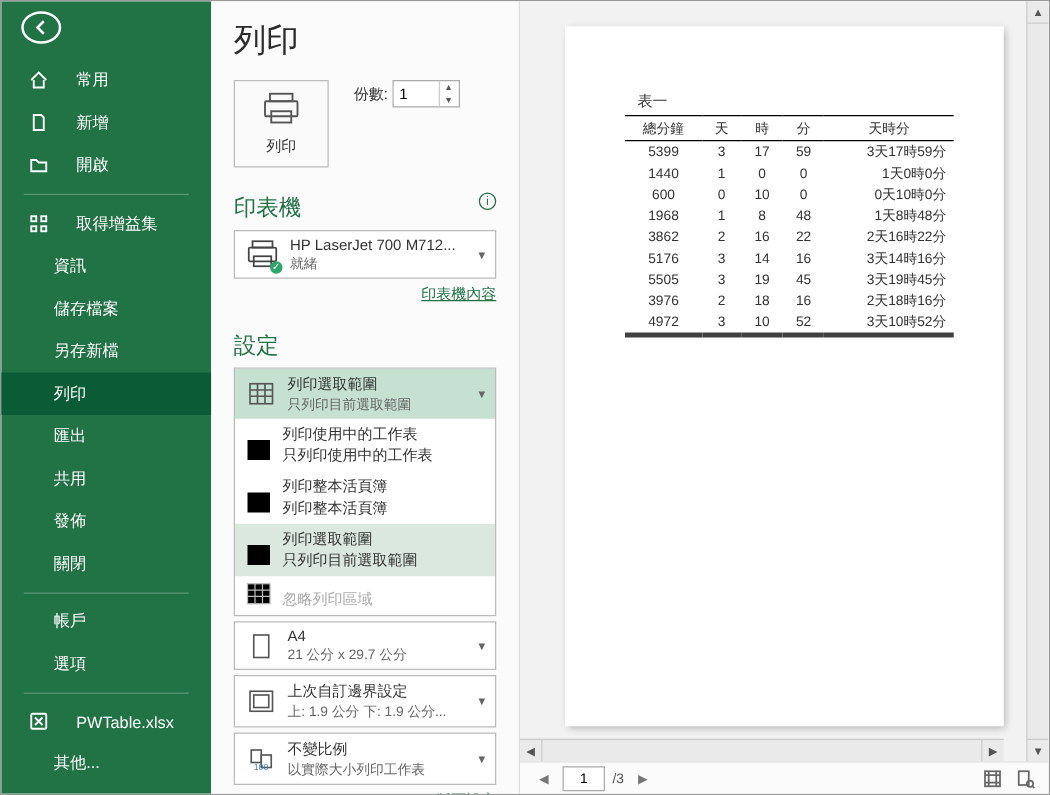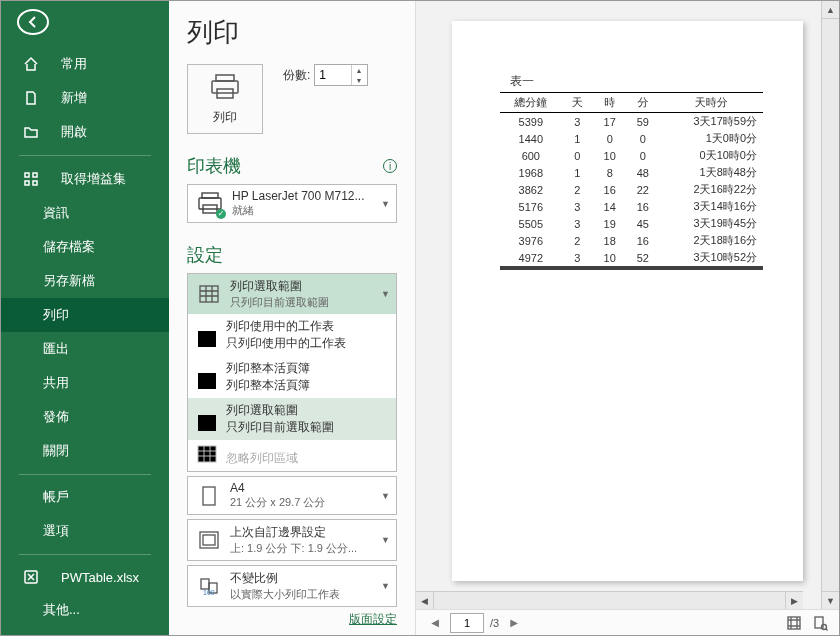--- a/index.html
+++ b/index.html
@@ -22,21 +22,21 @@
   .title { font-size: 26px; color: #2b2b2b; margin-bottom: 14px; }
   .print-box { display: flex; gap: 20px; align-items: flex-start; }
   .print-btn { width: 76px; height: 70px; border: 1px solid #bbb; background: #fafafa; display: flex; flex-direction: column; align-items: center; justify-content: center; gap: 4px; cursor: pointer; }
   .print-btn .picon svg { stroke: #555; fill: none; stroke-width: 1.5; }
   .print-btn .plabel { font-size: 12px; color: #333; }
   .copies { display: flex; align-items: center; gap: 4px; font-size: 12px; }
   .spin { width: 54px; height: 22px; border: 1px solid #aaa; background: #fff; display: flex; align-items: center; }
   .spin input { border: none; width: 36px; padding: 0 4px; font-size: 12px; outline: none; }
   .spin .spins { display: flex; flex-direction: column; width: 14px; }
   .spin .spins span { width: 14px; height: 10px; display: flex; align-items: center; justify-content: center; font-size: 7px; color: #555; cursor: pointer; border-left: 1px solid #ccc; }
-  .section-head { display:flex; align-items:center; justify-content: space-between; margin-top: 20px; margin-bottom: 6px; }
+  .section-head { display:flex; justify-content: space-between; margin-top: 20px; margin-bottom: 6px; }
   .section-title { font-size: 18px; color: #217346; }
   .info-icon { width:14px; height:14px; border-radius:50%; border:1px solid #217346; color:#217346; font-size:10px; display:flex; align-items:center; justify-content:center; }
   .printer-row { border: 1px solid #bbb; padding: 4px 8px; display: flex; align-items: center; gap: 8px; background: #fff; cursor: pointer; position: relative; }
   .printer-row .drop-arrow { position:absolute; right:6px; top:50%; transform: translateY(-50%); font-size:9px; color:#666; }
   .printer-icon { width:28px; height:26px; position:relative; }
   .printer-icon svg { stroke:#444; fill:none; stroke-width:1.4; }
   .printer-icon .chk { position:absolute; bottom:-2px; right:-2px; width:10px; height:10px; background:#2fa56e; border-radius:50%; display:flex; align-items:center; justify-content:center; color:#fff; font-size:8px; }
   .printer-text .pname { font-size:12px; color:#333; white-space:nowrap; overflow:hidden; text-overflow:ellipsis; max-width:140px; }
   .printer-text .pstatus { font-size:11px; color:#666; }
   .linkish { color:#217346; font-size:12px; cursor:pointer; text-align:right; display:block; margin-top:4px; text-decoration: underline; }
@@ -219,20 +219,21 @@
               <rect x="7" y="14" width="14" height="8"></rect>
             </svg>
           <span class="chk">✓</span>
         </div>
         <div class="printer-text">
           <div class="pname">HP LaserJet 700 M712...</div>
           <div class="pstatus">就緒</div>
         </div>
         <span class="drop-arrow">▼</span>
       </div>
+      <a class="linkish">印表機內容</a>
 
       <div class="section-head">
         <div class="section-title">設定</div>
       </div>
 
       <div class="dd open">
         <div class="dd-row selected">
           <span class="icon">
               <svg width="22" height="20" viewBox="0 0 22 20">
                 <rect x="2" y="2" width="18" height="16"></rect>

